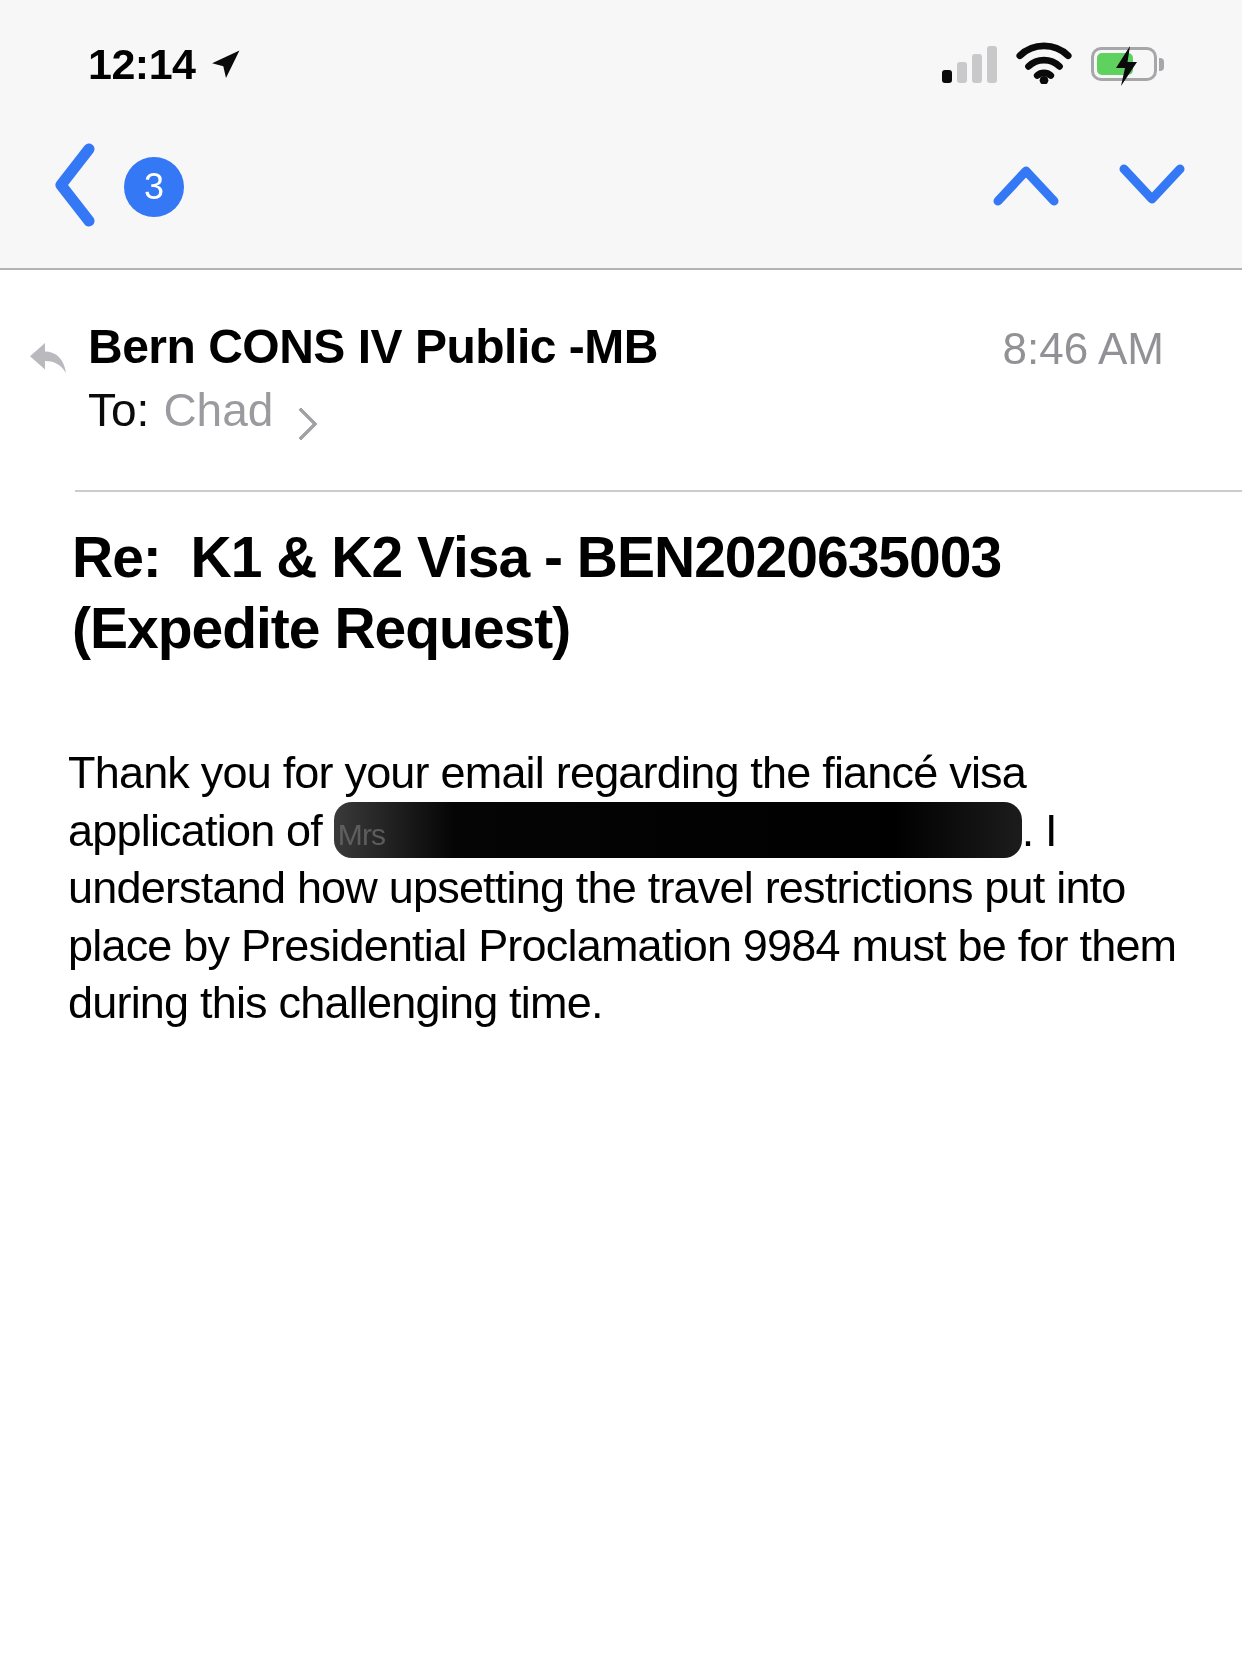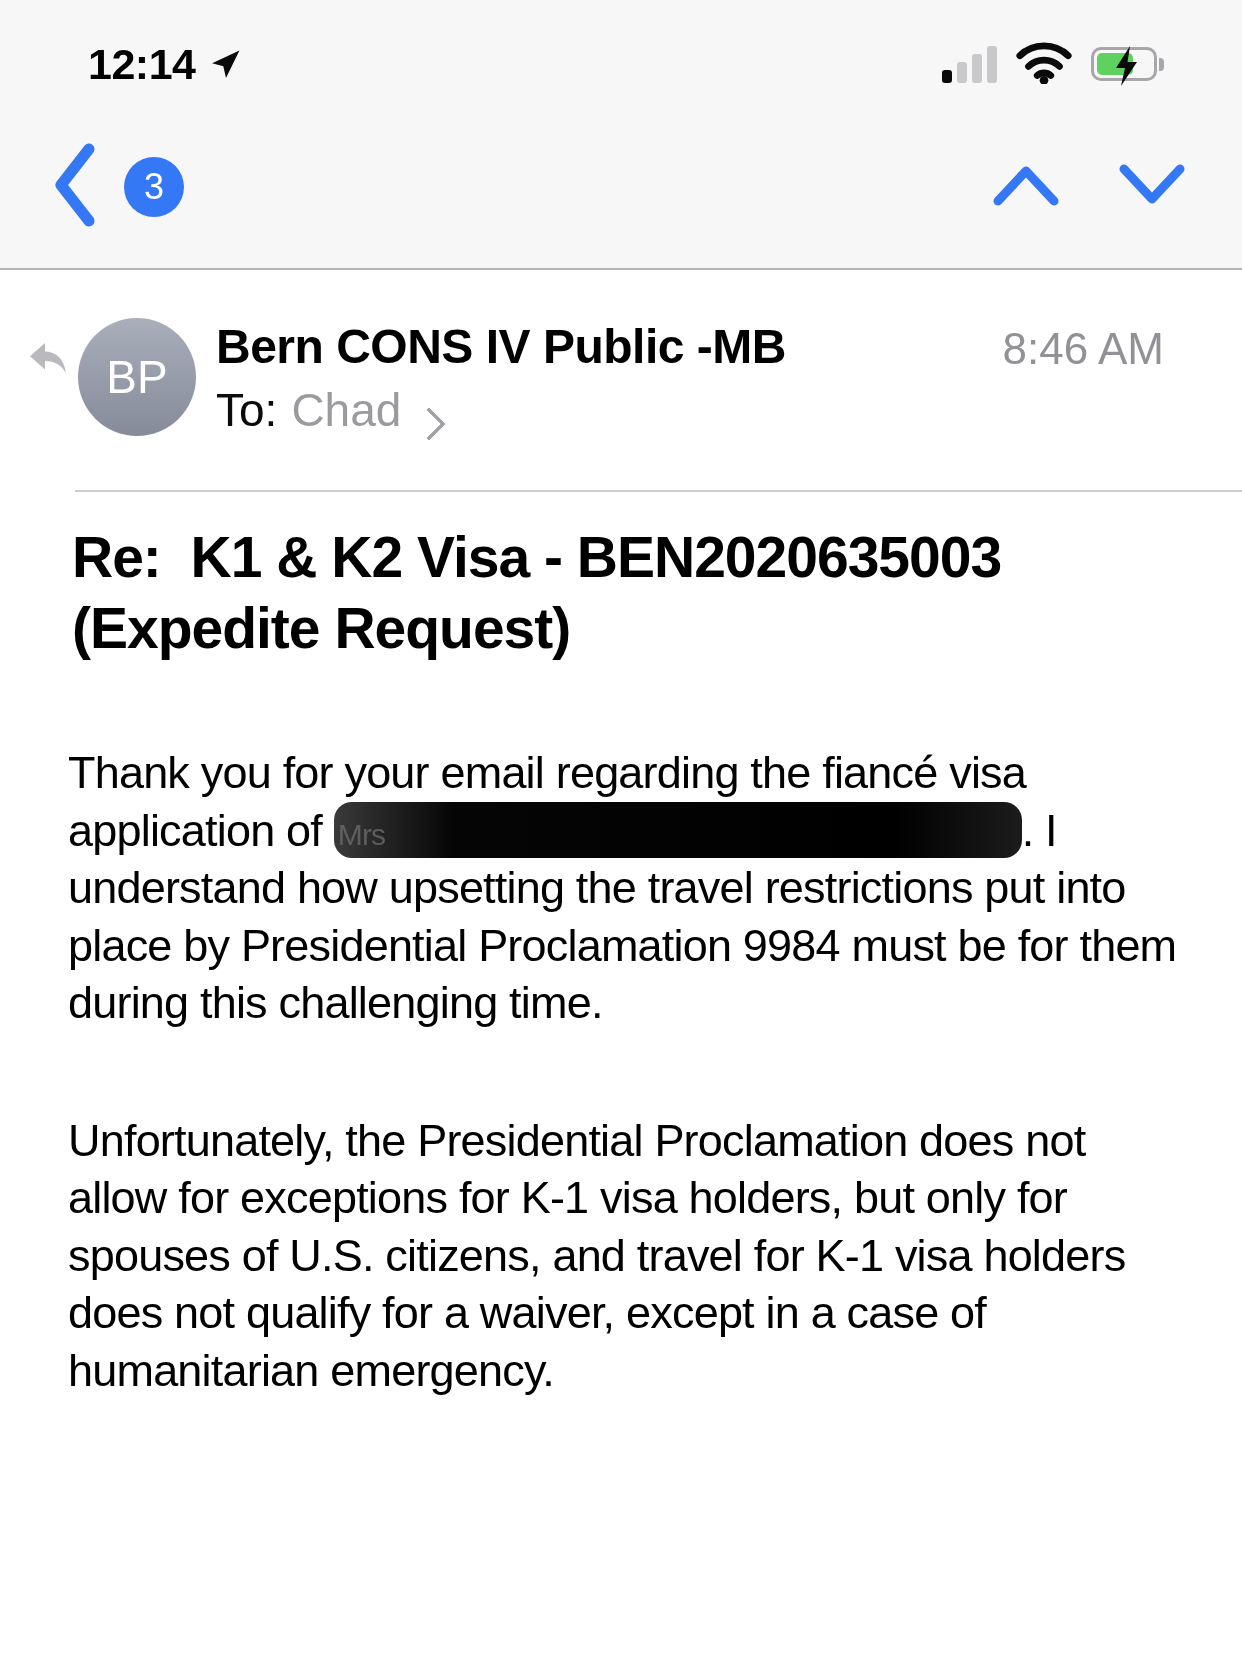--- a/index.html
+++ b/index.html
@@ -172,36 +172,32 @@
       </div>
     </div>
   </div>
 
   <div class="email-header">
     <span class="reply-icon">
       <svg width="40" height="36" viewBox="0 0 40 36">
         <path d="M17 1 L17 9.5 C28 9.5 36 17 38 31 C32 21.5 25 19 17 19 L17 27.5 L2 14.2 Z" fill="#b9b9be"></path>
       </svg>
     </span>
-    <div class="avatar">
-      <span>BP</span>
-    </div>
     <div class="header-text">
       <div class="sender-name">Bern CONS IV Public -MB</div>
       <div class="to-line">
         <span class="to-label">To:</span>
         <span class="to-recipient">Chad</span>
         <span class="to-chevron"></span>
       </div>
     </div>
     <div class="received-time">8:46 AM</div>
   </div>
 
   <hr class="header-divider">
 
   <div class="subject">Re:  K1 &amp; K2 Visa - BEN2020635003 (Expedite Request)</div>
 
   <div class="body-text">
     <p class="para"><span>Thank you for your email regarding the fiancé visa application of </span><span class="redaction"><span class="redact-hint">Mrs</span></span><span>. I understand how upsetting the travel restrictions put into place by Presidential Proclamation 9984 must be for them during this challenging time.</span></p>
-    <p class="para gap-lg">Unfortunately, the Presidential Proclamation does not allow for exceptions for K-1 visa holders, but only for spouses of U.S. citizens, and travel for K-1 visa holders does not qualify for a waiver, except in a case of humanitarian emergency.</p>
   </div>
 
 </div>
 
 </body></html>

